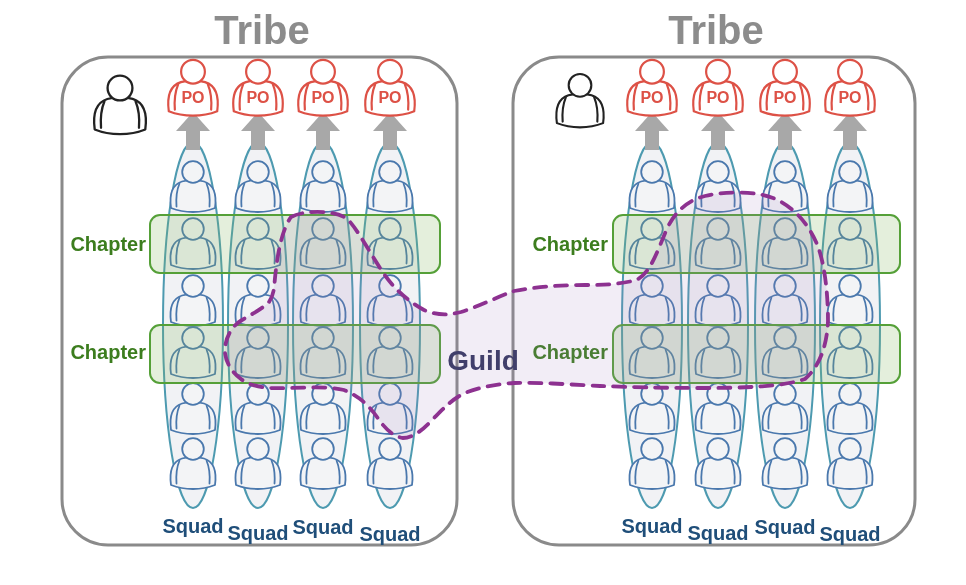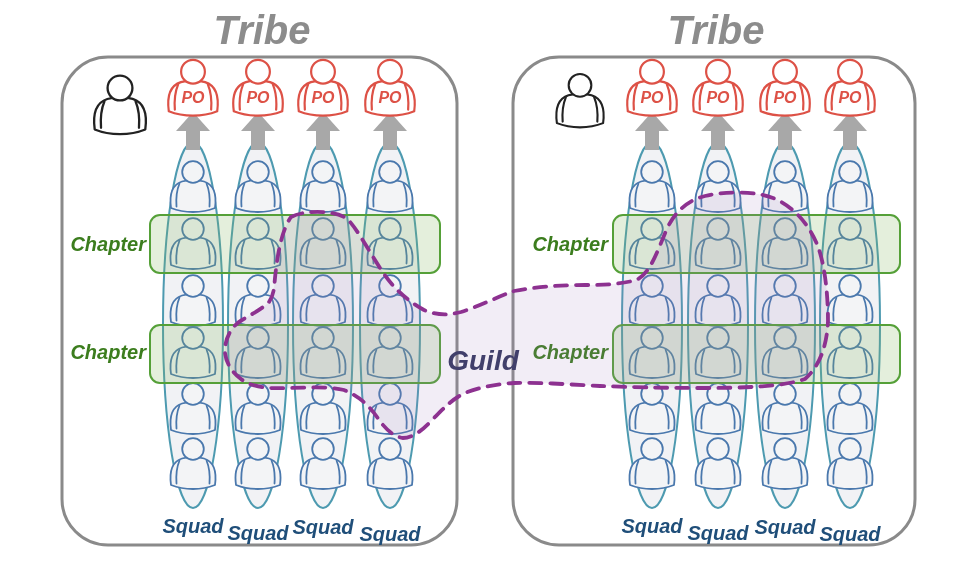--- a/index.html
+++ b/index.html
@@ -1,21 +1,21 @@
 <!DOCTYPE html>
 <html style="--background: #ffffff; --tribe_border: #8a8a8a; --tribe_title: #8c8c8c; --po_red: #dd5146; --arrow_gray: #a8a8a8; --squad_stroke: #4d9ab0; --squad_fill: #f1f2f5; --member_blue: #4a78ad; --member_fill: #f3f4f6; --lead_black: #222222; --chapter_fill: rgba(130,180,95,0.22); --chapter_stroke: #55a038; --chapter_label_green: #3c7d1e; --guild_fill: rgba(165,125,190,0.14); --guild_stroke: #8d3190; --guild_label_color: #413f6b; --squad_label_blue: #1f4e79;"><head>
 <meta charset="utf-8">
 <style>
   html,body { margin:0; padding:0; }
   body {
     width:966px; height:585px; overflow:hidden;
     background:#ffffff;
     font-family:"Liberation Sans", sans-serif;
   }
-  .canvas { position:relative; width:846px; height:585px; background:var(--background,#ffffff);font-style:italic; }
+  .canvas { position:relative; width:846px; height:585px; background:var(--background,#ffffff); }
   svg text { font-family:"Liberation Sans", sans-serif; font-weight:bold; }
 
   .tribe-box    { fill:#ffffff; stroke:var(--tribe_border,#8a8a8a); stroke-width:3; }
   .title        { font-size:40px; fill:var(--tribe_title,#8c8c8c); text-anchor:middle; }
   .squad        { fill:var(--squad_fill,#f1f2f5); stroke:var(--squad_stroke,#4d9ab0); stroke-width:2; }
   .member       { color:var(--member_blue,#4a78ad); --pf:var(--member_fill,#f3f4f6); stroke-width:1.8; }
   .po           { color:var(--po_red,#dd5146); --pf:#ffffff; stroke-width:2; }
   .lead         { color:var(--lead_black,#222222); --pf:#ffffff; stroke-width:2; }
   .po-label     { font-size:16px; fill:var(--po_red,#dd5146); text-anchor:middle; }
   .arrow        { fill:var(--arrow_gray,#a8a8a8); }

